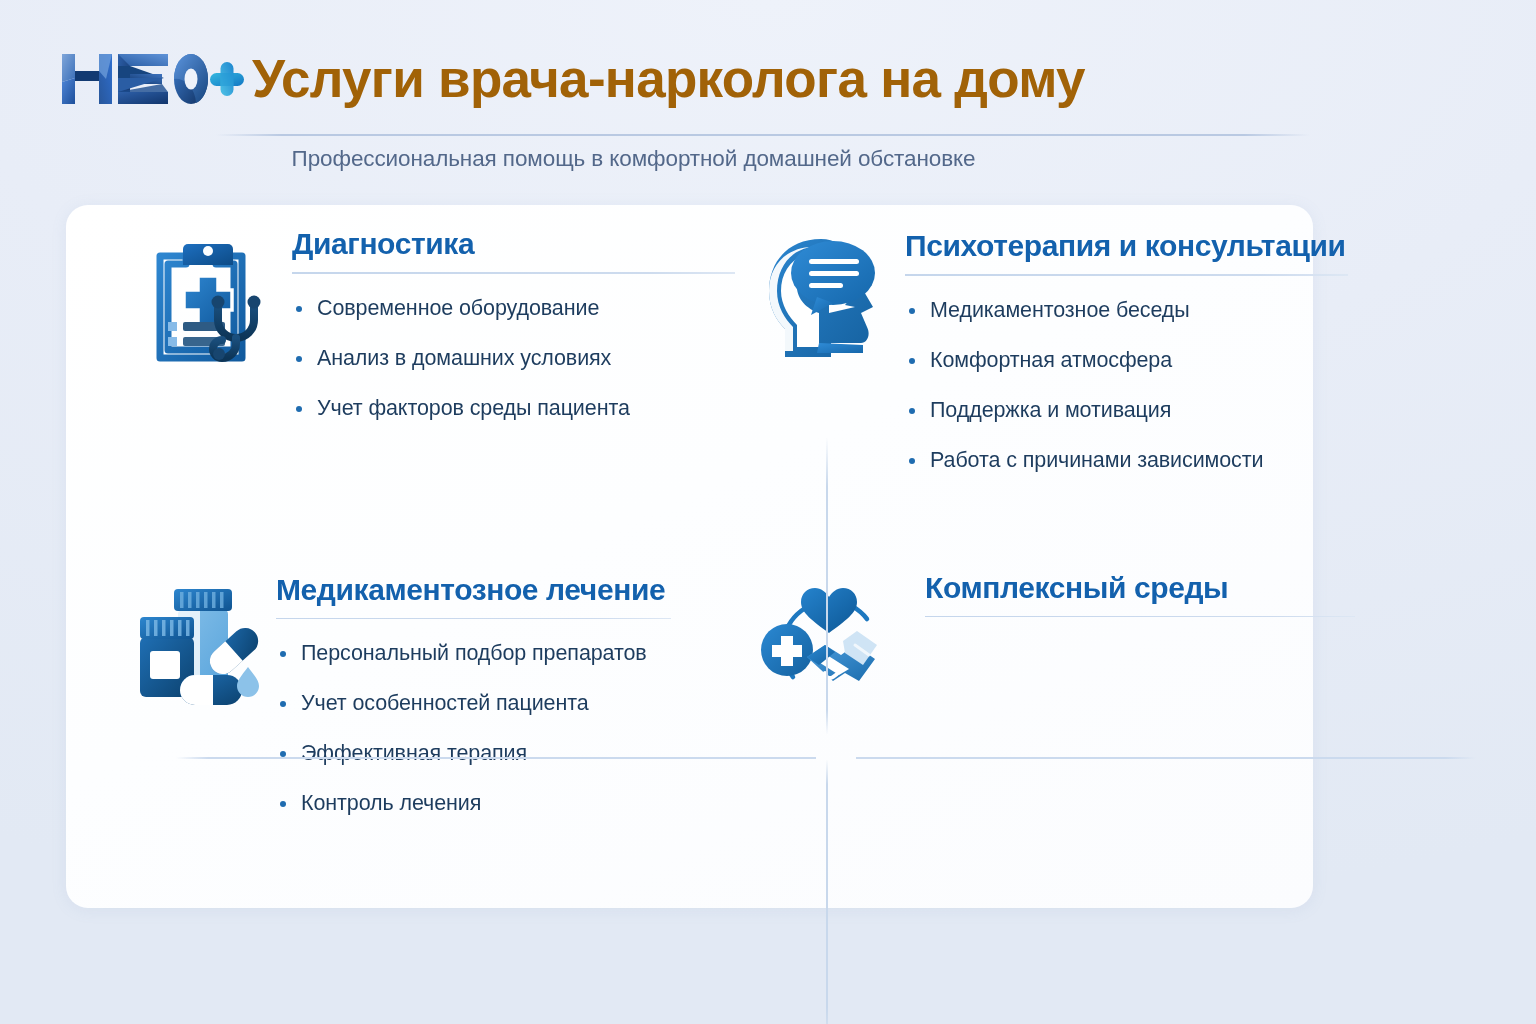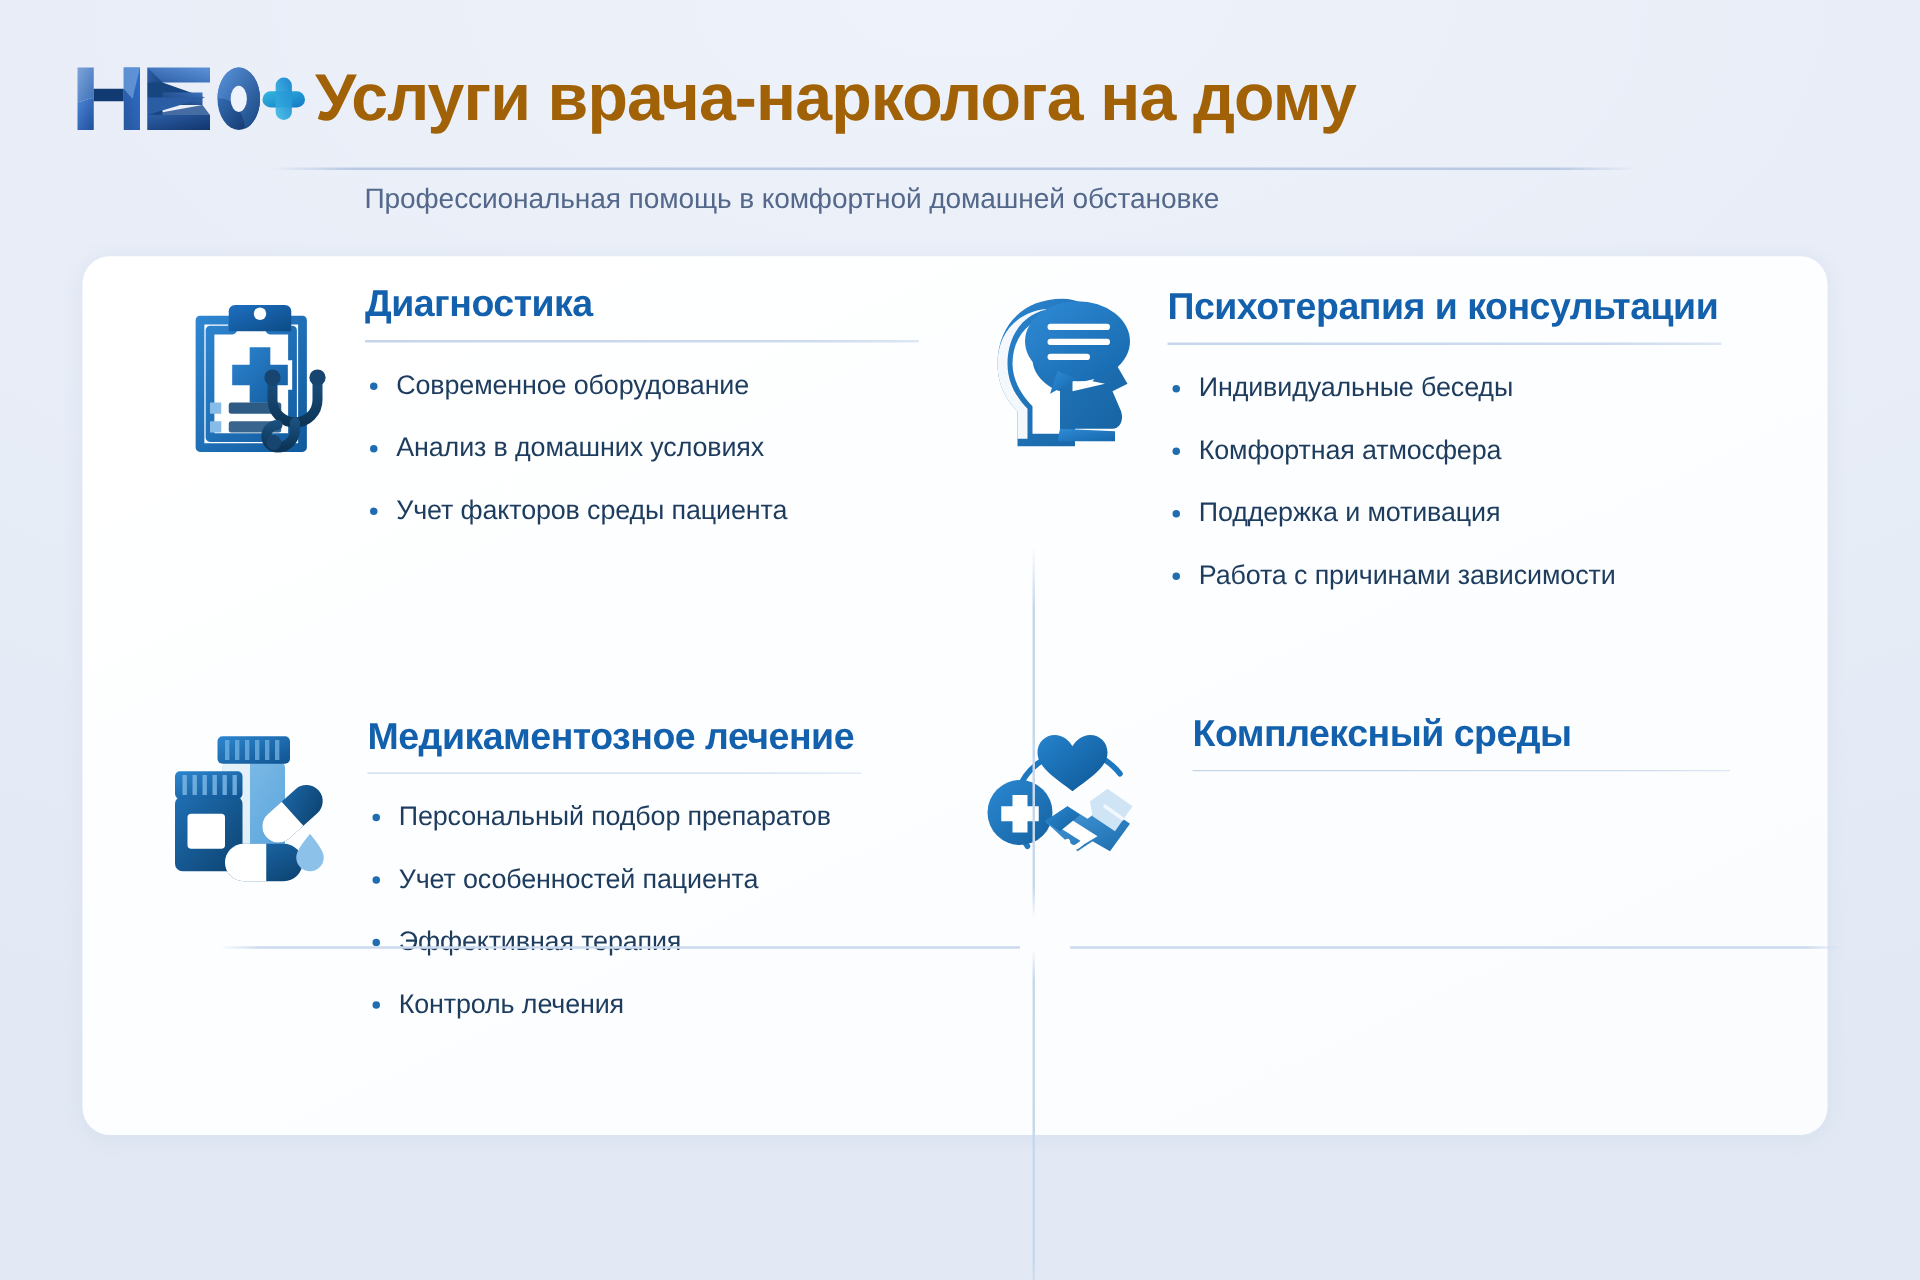--- a/index.html
+++ b/index.html
@@ -40,21 +40,21 @@
     position:absolute; left:0; top:146px; width:1267px;
     text-align:center;
     font-size:22.5px; color:#53688a;
     letter-spacing:-0.1px;
     white-space:nowrap;
   }
 
   
   .panel {
     position:absolute; left:66px; top:205px;
-    width:1396px; height:703px;
+    width:1247px; height:703px;
     background:linear-gradient(155deg,#ffffff 0%,#fdfeff 45%,#fbfcfe 100%);
     border-radius:22px;
     box-shadow:0 2px 16px rgba(120,145,185,0.10);
   }
 
   .grid {
     position:absolute; inset:0;
     display:grid;
     grid-template-columns:1fr 1fr;
     grid-template-rows:1fr 1fr;
@@ -116,21 +116,21 @@
   #card-1 .bullets li { margin-bottom:22px; }
 
   #card-2 { padding:22px 0 0 28px; }
   #card-2 .card-icon { width:116px; height:126px; margin:8px 0 0 0; }
   #card-2 .card-body { margin-left:26px; }
   #card-2 .card-title-rule { width:443px; }
   #card-2 .bullets li { margin-bottom:22px; }
 
   #card-3 { padding:14px 0 0 60px; }
   #card-3 .card-icon { width:140px; height:130px; margin:12px 0 0 0; }
-  #card-3 .card-body { margin-left:28px; }
+  #card-3 .card-body { margin-left:10px; }
   #card-3 .card-title-rule { width:395px; }
   #card-3 .bullets li { margin-bottom:22px; }
 
   #card-4 { padding:12px 0 0 24px; }
   #card-4 .card-icon { width:142px; height:112px; margin:14px 0 0 0; }
   #card-4 .card-body { margin-left:24px; }
   #card-4 .card-title-rule { width:430px; }
   #card-4 .bullets li { margin-bottom:28px; }
 </style>
 </head>
@@ -298,21 +298,21 @@
           <path d="M54,62 l-6,18 l22,-12 z" fill="url(#c2b)"></path>
           <rect x="46" y="24" width="50" height="5" rx="2.5" fill="#ffffff"></rect>
           <rect x="46" y="36" width="50" height="5" rx="2.5" fill="#ffffff"></rect>
           <rect x="46" y="48" width="34" height="5" rx="2.5" fill="#ffffff"></rect>
         </svg>
       </div>
       <div class="card-body">
         <div class="card-title">Психотерапия и консультации</div>
         <div class="card-title-rule"></div>
         <ul class="bullets">
-          <li>Индивидуальные беседы</li>
+          <li>Медикаментозное беседы</li>
           <li>Комфортная атмосфера</li>
           <li>Поддержка и мотивация</li>
           <li>Работа с причинами зависимости</li>
         </ul>
       </div>
     </div>
 
     <div class="card" id="card-3">
       <div class="card-icon">
         <svg viewBox="0 0 140 130" width="140" height="130" aria-hidden="true">

